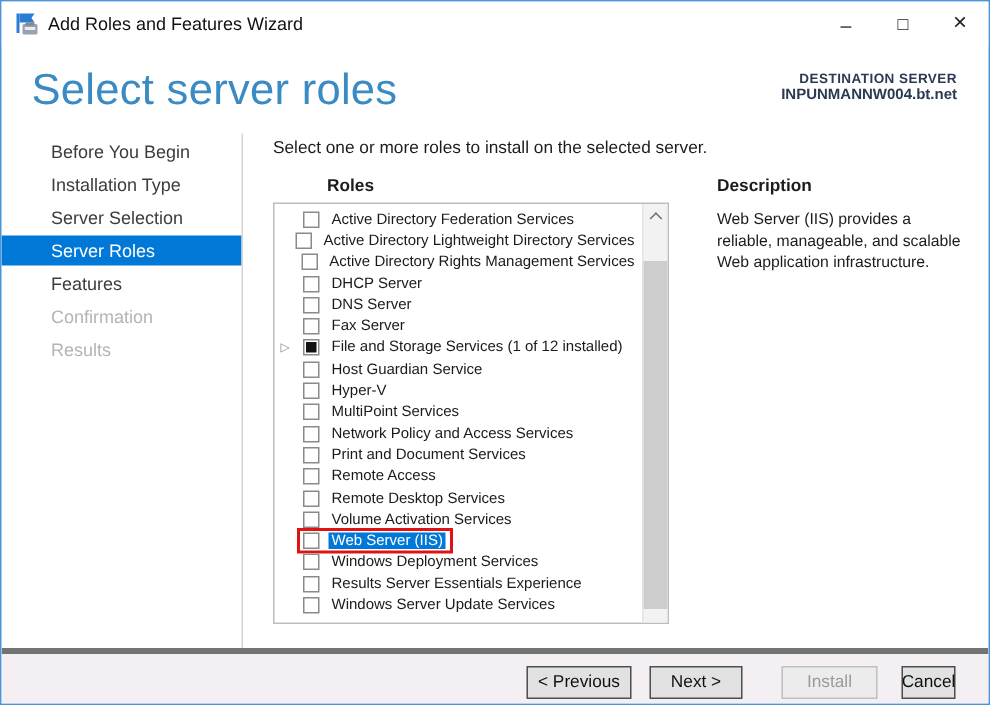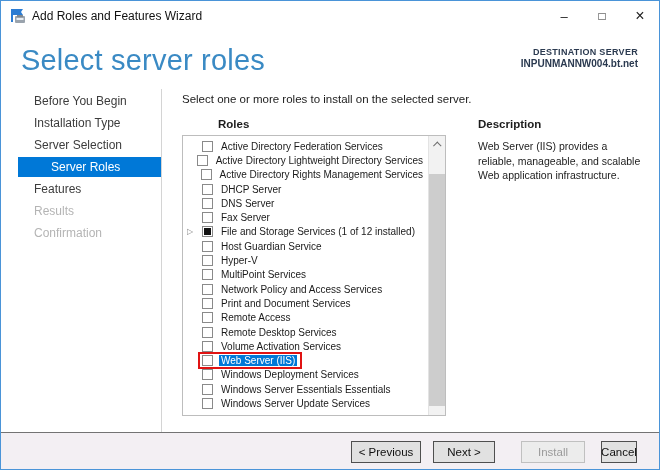--- a/index.html
+++ b/index.html
@@ -17,21 +17,21 @@
 
   
   .heading { position:absolute; left:20px; top:43px; font-size:29px; font-weight:300; color:#3a8ac4; letter-spacing:0.2px; }
   .destination { position:absolute; right:21px; top:46px; text-align:right; color:#2b3a50; line-height:1.25; }
   .dest-label { font-size:9px; font-weight:bold; letter-spacing:0.3px; }
   .dest-server { font-size:10px; font-weight:bold; }
 
   
   .nav { position:absolute; left:0; top:90px; width:160px; }
   .nav-item { height:20px; line-height:20px; padding-left:33px; font-size:12px; color:#3c3c3c; margin-bottom:2px; white-space:nowrap; }
-  .nav-item.selected { background:#0078d7; color:#fff; margin-left:17px; }
+  .nav-item.selected { background:#0078d7; color:#fff; }
   .nav-item.disabled { color:#b4b4b4; }
   .v-divider { position:absolute; left:160px; top:88px; width:1px; height:345px; background:#d4d4d4; }
 
   
   .instruction { position:absolute; left:181px; top:92px; font-size:11.5px; color:#1c1c1c; }
   .roles-label { position:absolute; left:181px; top:117px; font-size:11.5px; font-weight:bold; color:#1c1c1c;margin-left:36px; }
   .listbox { position:absolute; left:181px; top:134px; width:264px; height:281px; border:1px solid #bdbdbd; background:#fff; overflow:hidden; }
   .rows { position:absolute; left:0; top:3px; right:17px; }
   .role-row { height:14.3px; display:flex; align-items:center; padding-left:4px; white-space:nowrap; font-size:10px; color:#1a1a1a; }
   .expander-col { width:13px; display:flex; align-items:center; justify-content:flex-start; font-size:8px; color:#8a8a8a; }
@@ -49,21 +49,21 @@
   .chev { width:6px; height:6px; border-left:1.5px solid #6d6d6d; border-top:1.5px solid #6d6d6d; }
   .chev.up { transform:rotate(45deg) translateY(1px); }
   .chev.down { transform:rotate(225deg) translateY(1px); }
   .sb-thumb { position:absolute; left:0; top:38px; width:17px; height:232px; background:#cdcdcd; }
 
   
   .desc-label { position:absolute; left:477px; top:117px; font-size:11.5px; font-weight:bold; color:#1c1c1c; }
   .desc-text { position:absolute; left:477px; top:138px; width:168px; font-size:10.5px; color:#1c1c1c; line-height:1.4; }
 
   
-  .footer { position:absolute; left:0; right:0; bottom:0; height:37px; background:#f3eff3; border-top:1px solid #737373; }
+  .footer { position:absolute; left:0; right:0; bottom:0; height:37px; background:#f3eff3; border-top:4px solid #737373; }
   .btn-row { position:absolute; right:22px; top:8px; display:flex; }
   .btn { height:22px; font-size:11.5px; font-family:"Liberation Sans", sans-serif; background:#e1e1e1; border:1px solid #4f4f4f; color:#111; display:flex; align-items:center; justify-content:center; }
   .btn.disabled { background:#ececec; border-color:#c0c0c0; color:#9a9a9a; }
   .btn.b0 { width:70px; } .btn.b1 { width:62px; margin-left:12px; }
   .btn.b2 { width:64px; margin-left:26px; } .btn.b3 { width:36px; margin-left:16px; }
 </style>
 </head>
 <body>
 
 <div class="window">
@@ -89,22 +89,22 @@
     <div class="dest-label">DESTINATION SERVER</div>
     <div class="dest-server">INPUNMANNW004.bt.net</div>
   </div>
 
   <div class="nav" id="nav">
       <div class="nav-item normal">Before You Begin</div>
       <div class="nav-item normal">Installation Type</div>
       <div class="nav-item normal">Server Selection</div>
       <div class="nav-item selected">Server Roles</div>
       <div class="nav-item normal">Features</div>
+      <div class="nav-item disabled">Confirmation</div>
       <div class="nav-item disabled">Results</div>
-      <div class="nav-item disabled">Confirmation</div>
     </div>
   <div class="v-divider"></div>
 
   <div class="instruction">Select one or more roles to install on the selected server.</div>
   <div class="roles-label">Roles</div>
 
   <div class="listbox">
     <div class="rows" id="rows">
         <div class="role-row">
     <span class="expander-col"></span>
@@ -222,21 +222,21 @@
     <span class="expander-col"></span>
     <span class="row-core">
       <span class="checkbox"></span>
       <span class="role-label">Windows Deployment Services</span>
     </span>
   </div>
         <div class="role-row">
     <span class="expander-col"></span>
     <span class="row-core">
       <span class="checkbox"></span>
-      <span class="role-label">Windows Server Essentials Essentials</span>
+      <span class="role-label">Results Server Essentials Experience</span>
     </span>
   </div>
         <div class="role-row">
     <span class="expander-col"></span>
     <span class="row-core">
       <span class="checkbox"></span>
       <span class="role-label">Windows Server Update Services</span>
     </span>
   </div>
       </div>

